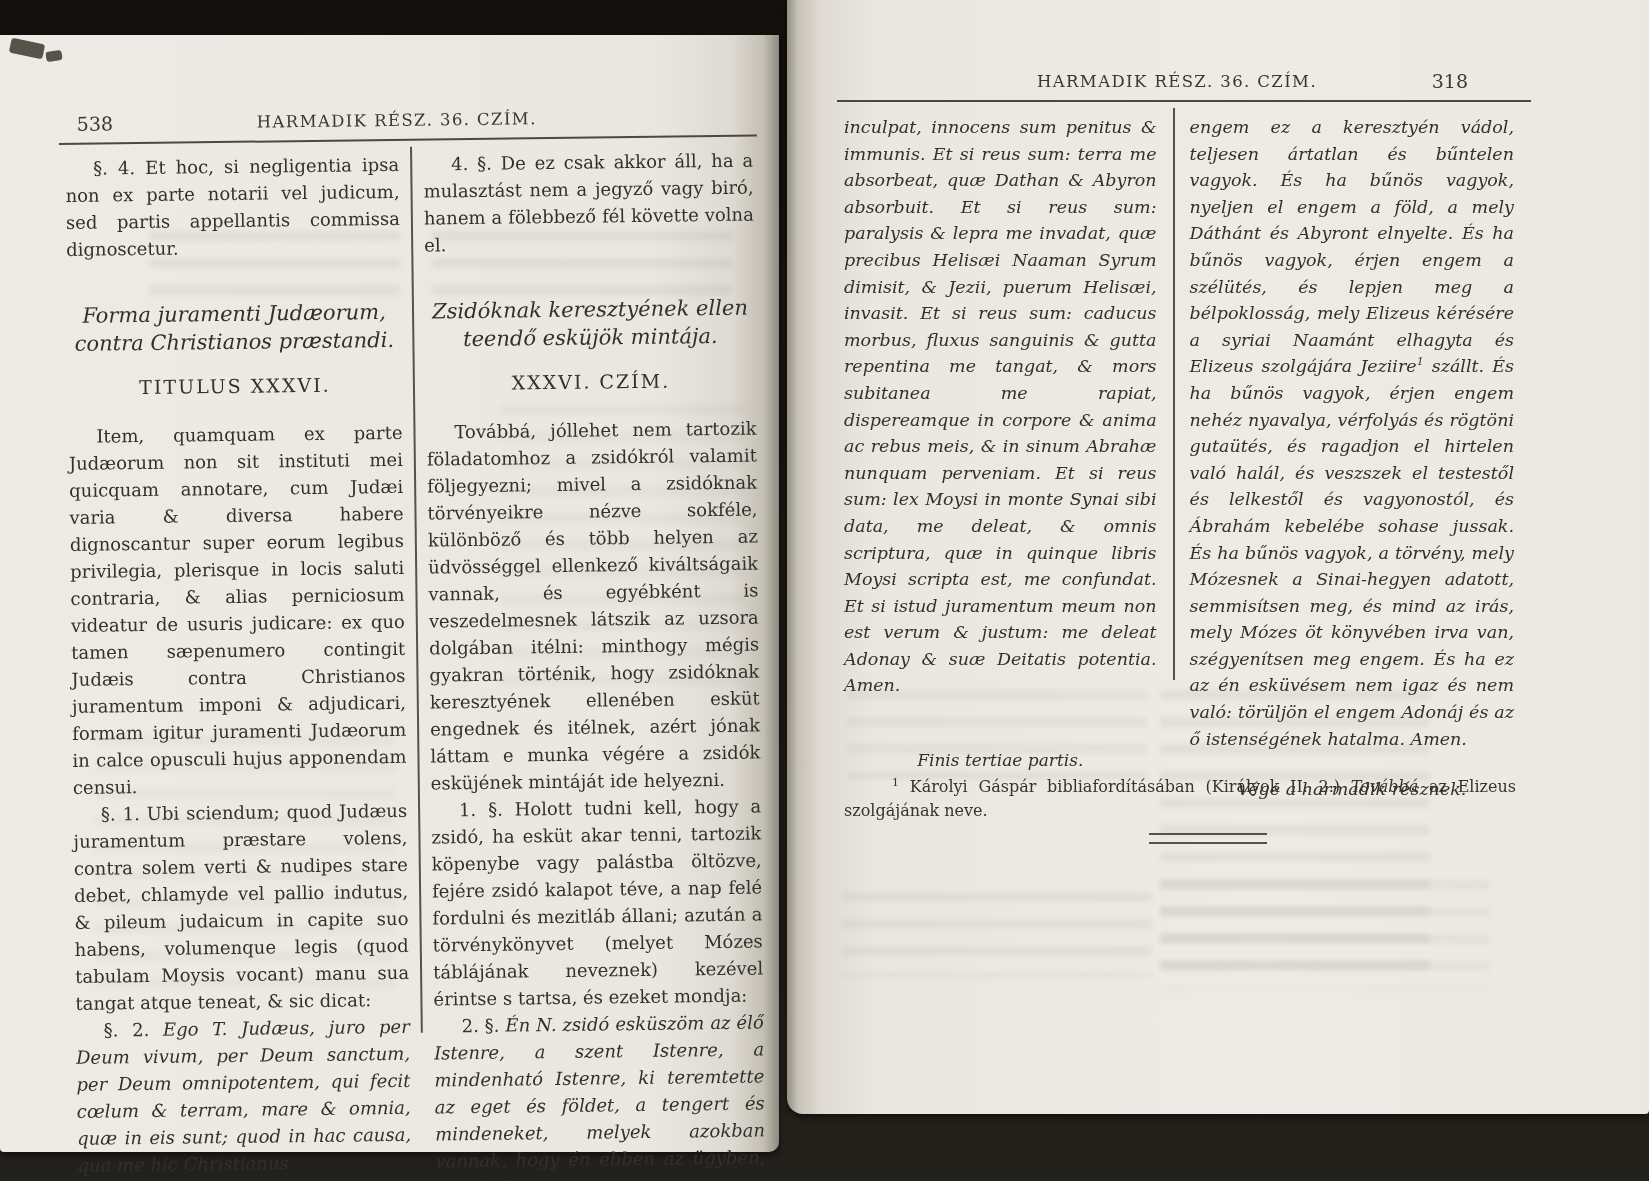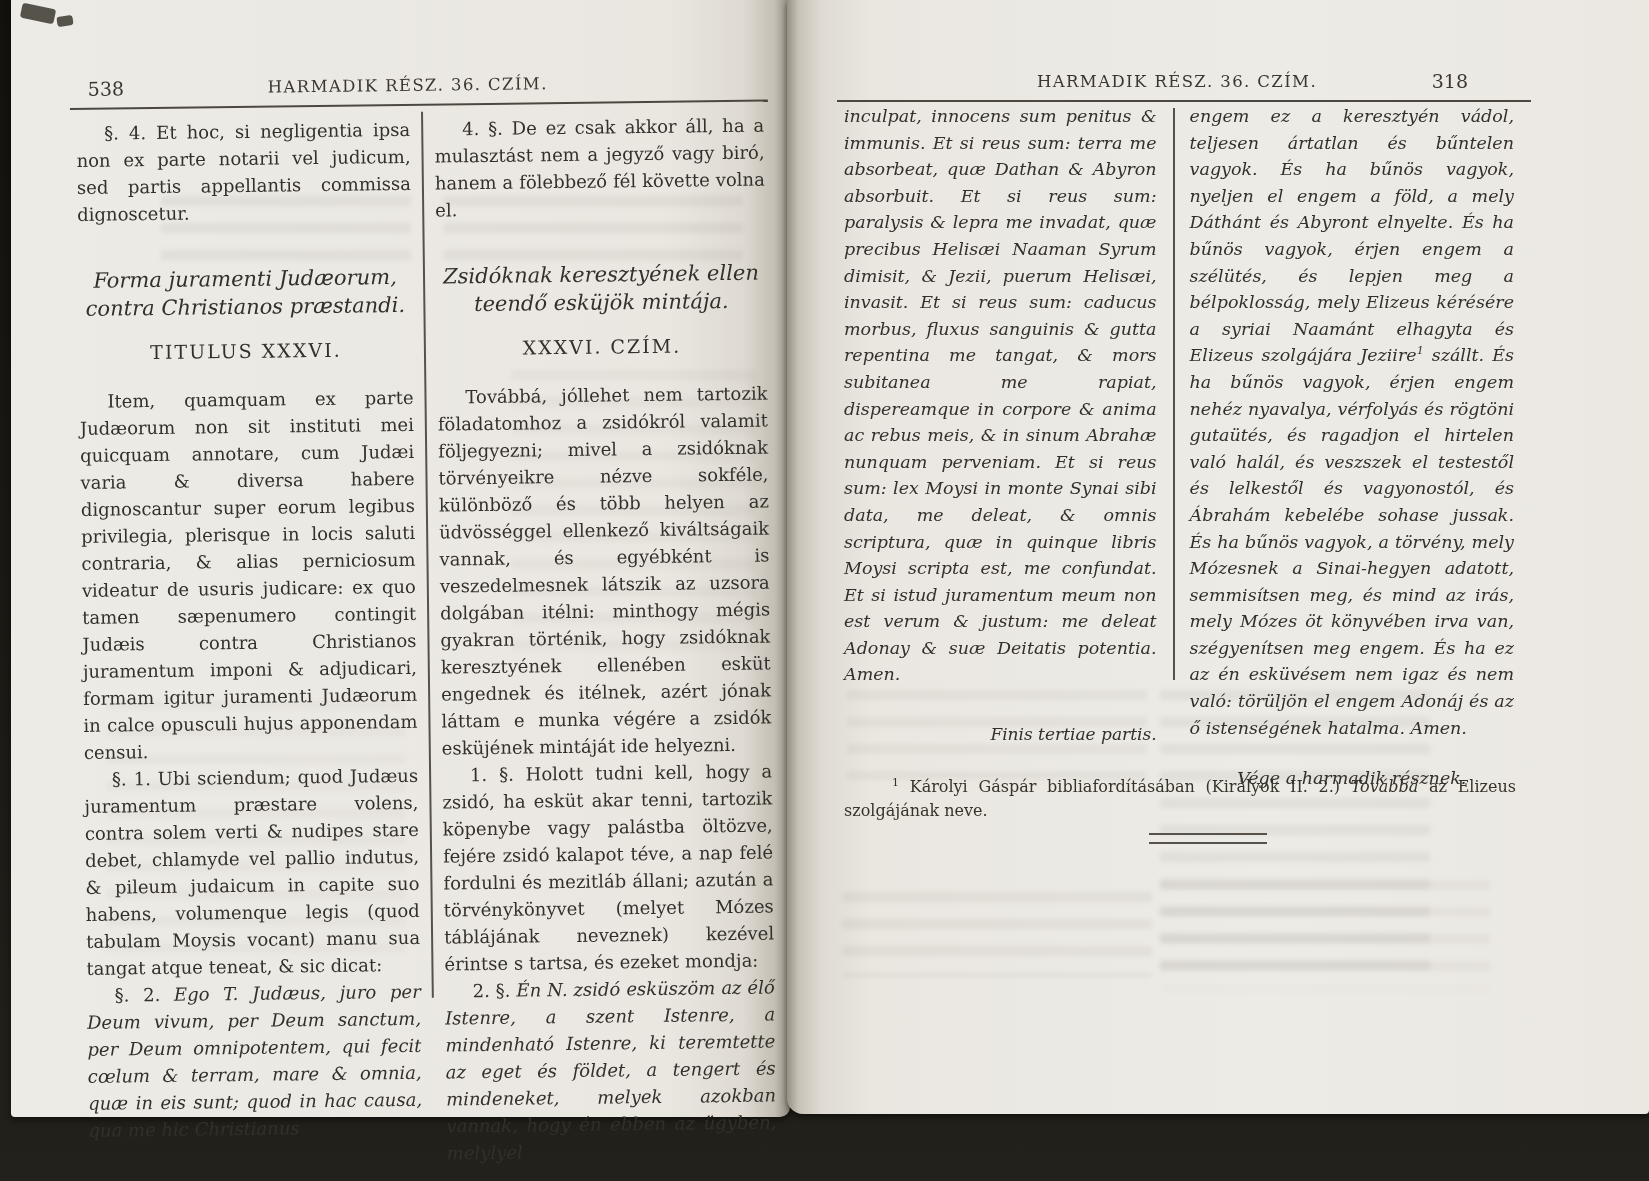--- a/index.html
+++ b/index.html
@@ -3,23 +3,24 @@
 <meta charset="utf-8">
 <style>
   html,body{margin:0;padding:0;background:#14130f;}
   #scan{
     position:relative;width:1649px;height:1181px;overflow:hidden;
     background:linear-gradient(to bottom,#12110d 0%,#1b1a15 60%,#23211b 100%);
     font-family:"DejaVu Serif", serif;color:#33302b;
   }
   .page{position:absolute;top:0;}
   #page-left{
-    left:11px;width:779px;height:1117px;border-radius:0 0 10px 4px;
+    left:0;width:779px;height:1117px;border-radius:0 0 10px 4px;
     background:linear-gradient(to right,#edebe5 0%,#eae7e1 84%,#dedad2 94%,#c4bfb4 98%,#8f8a7f 100%);
     box-shadow:0 3px 6px rgba(0,0,0,.5);
+    margin-top:35px;
   }
   #page-right{
     left:787px;width:862px;height:1114px;border-radius:0 0 4px 16px;
     background:linear-gradient(to right,#958f84 0%,#c7c2b7 1.3%,#dfdbd3 4%,#eae7e1 10%,#edebe5 55%,#ebe8e2 100%);
     box-shadow:0 3px 6px rgba(0,0,0,.5);
   }
   .tilt{position:absolute;inset:0;transform:rotate(-0.7deg);transform-origin:390px 520px;}
   .pg-num{position:absolute;font-size:19px;color:#3a372f;}
   #page-left .pg-num{left:82px;top:74px;}
   #page-right .pg-num{right:181px;top:70px;}
@@ -27,35 +28,35 @@
   #page-left .running-title{left:402px;top:76px;}
   #page-right .running-title{left:390px;top:72px;}
   .head-rule{position:absolute;height:2px;background:#4c4840;}
   #page-left .head-rule{left:64px;width:698px;top:104px;}
   #page-right .head-rule{left:50px;width:694px;top:100px;}
   .col-divider{position:absolute;width:1.5px;background:#56524a;}
   #page-left .col-divider{left:415px;top:112px;height:886px;}
   #page-right .col-divider{left:386px;top:108px;height:572px;}
   .cols{position:absolute;display:flex;}
   #page-left .cols{left:70px;top:116px;width:688px;gap:24px;}
-  #page-right .cols{left:57px;top:103px;width:670px;gap:33px;}
+  #page-right .cols{left:57px;top:114px;width:670px;gap:33px;}
   .col{text-align:justify;font-size:18px;line-height:1.5;}
   #page-left .c1{width:334px;}
   #page-left .c2{width:330px;}
   #page-right .c1{width:316px;}
   #page-right .c2{width:328px;}
   #page-right .col{font-size:17.5px;line-height:1.52;}
   .col p{margin:0;text-indent:1.55em;}
   p.no-indent{text-indent:0;}
   .ital-head{font-style:italic;font-weight:normal;font-size:21px;line-height:1.32;text-align:center;margin:40px 0 0;}
   .caps-head{font-weight:normal;font-size:19px;letter-spacing:2px;text-align:center;margin:16px 0 0;}
   .after-head{margin-top:20px !important;}
   .lat-ital{font-style:italic;}
   .roman{font-style:normal;}
-  .finis{text-align:right;font-style:italic;font-size:17px;margin-top:34px;}
+  .finis{text-align:center;font-style:italic;font-size:17px;margin-top:49px;}
   .vege{text-align:center;font-style:italic;font-size:17.5px;margin-top:24px;}
   .footnote{position:absolute;left:57px;top:775px;width:672px;font-size:16px;line-height:1.45;text-align:justify;text-indent:3em;font-style:normal;color:#363329;}
   .footnote sup{font-size:11px;}
   .fn-ref{font-size:11px;vertical-align:super;line-height:0;}
   .double-rule{position:absolute;left:362px;top:833px;width:118px;height:7px;border-top:2px solid#57534b;border-bottom:2px solid #57534b;}
   .ghost{position:absolute;pointer-events:none;opacity:.15;filter:blur(2.5px);
     background:repeating-linear-gradient(to bottom,rgba(104,98,88,.55) 0 10px,transparent 10px 27px);}
   .corner-mark{position:absolute;background:#3b382f;opacity:.85;border-radius:3px;}
   .cm1{left:10px;top:6px;width:34px;height:15px;transform:rotate(12deg);}
   .cm2{left:46px;top:16px;width:16px;height:10px;transform:rotate(-8deg);}

